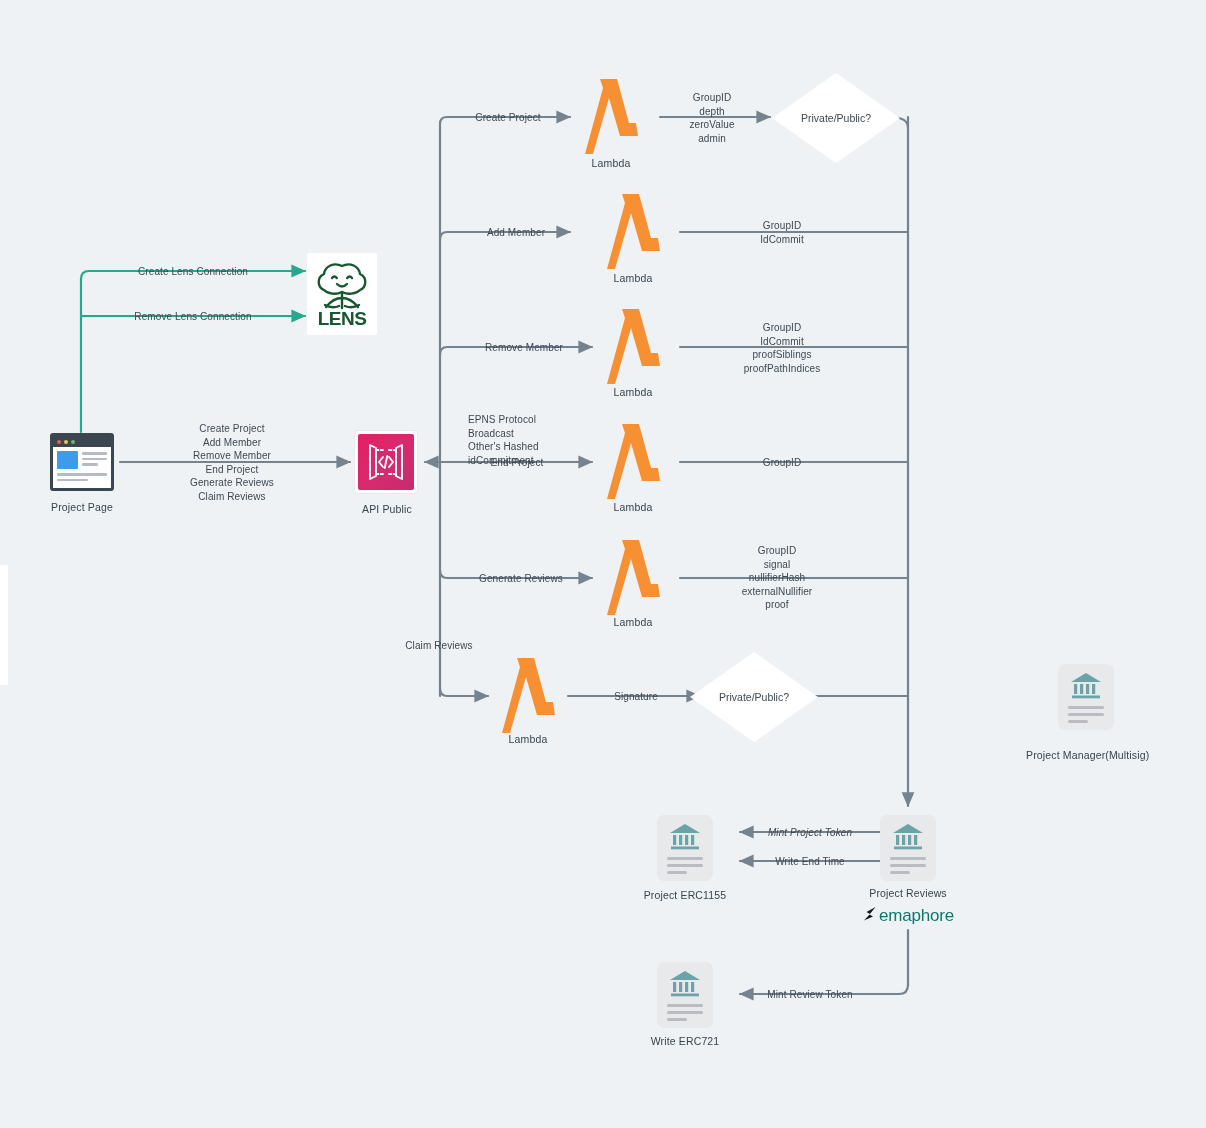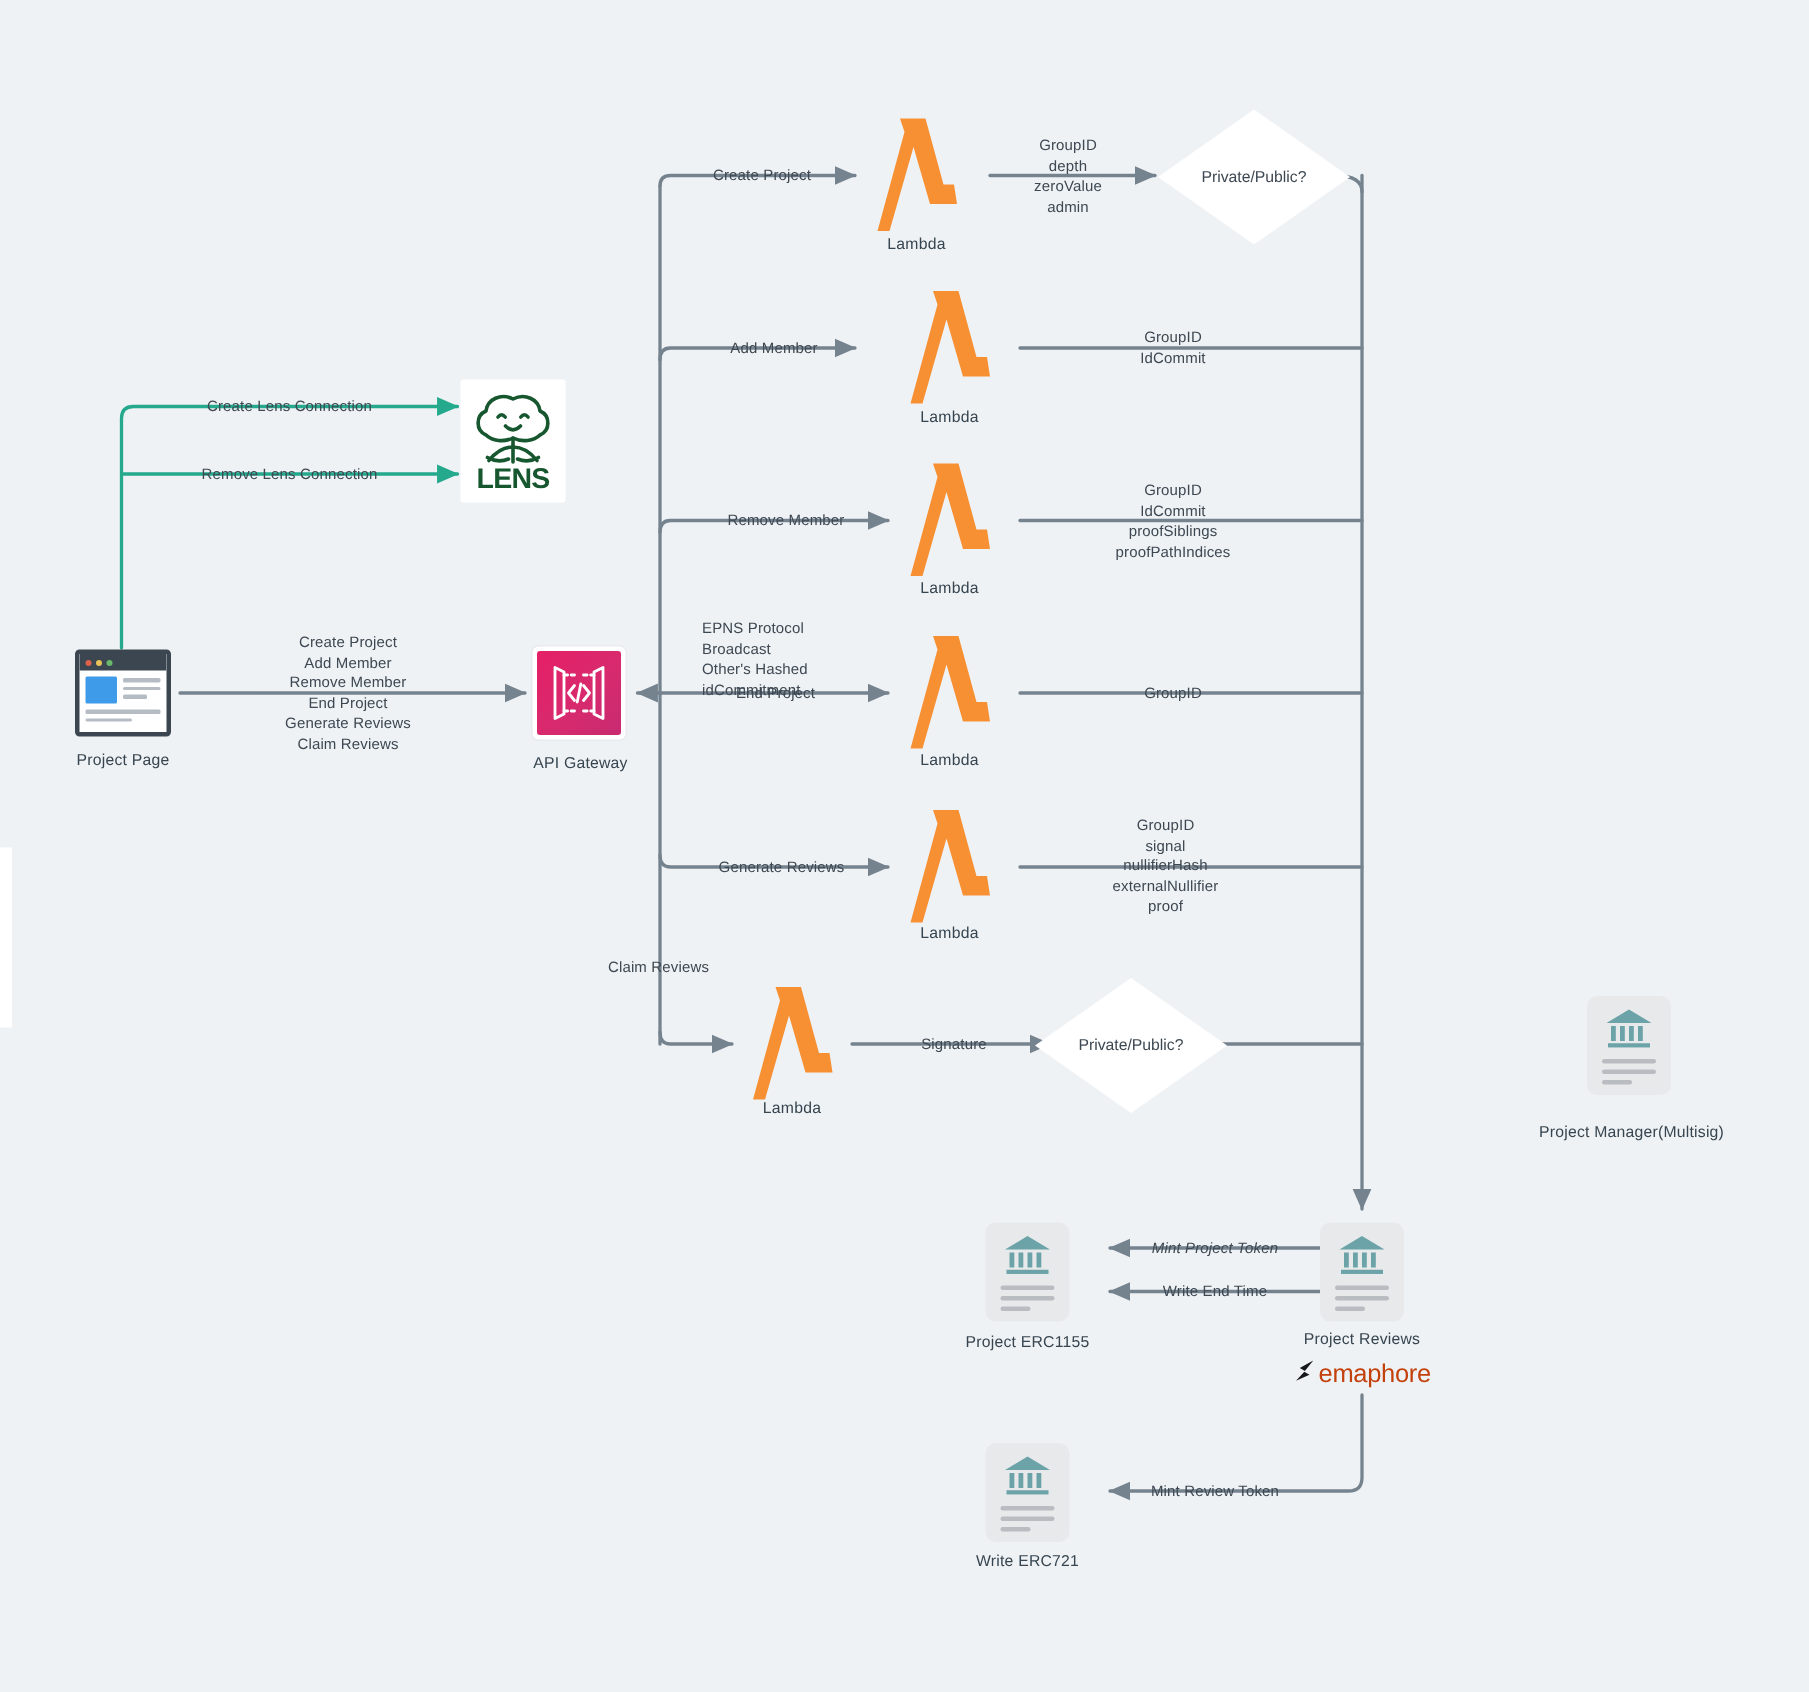--- a/index.html
+++ b/index.html
@@ -59,21 +59,21 @@
   .contract .clines{width:36px;margin-top:6px;display:flex;flex-direction:column;gap:4px;}
   .contract .cl{height:3px;background:#b9bcc0;border-radius:1.5px;}
   .contract .cl.short{width:55%;}
   
   .diamond{position:absolute;display:flex;align-items:center;justify-content:center;}
   .diamond .dshape{position:absolute;left:0;top:0;width:100%;height:100%;background:#fff;
     clip-path:polygon(50% 0,100% 50%,50% 100%,0 50%);}
   .diamond .dtext{position:relative;font-size:10.5px;color:#3d4852;white-space:nowrap;}
   
   .semaphore{position:absolute;display:flex;align-items:center;gap:0px;}
-  .semaphore .sname{font-size:17px;color:#c2410c;letter-spacing:-.2px;}
+  .semaphore .sname{font-size:17px;color:#0f766e;letter-spacing:-.2px;}
   .leftstrip{position:absolute;background:#fff;}
 </style>
 </head>
 <body>
 
 <div id="stage">
 
   <div class="leftstrip" style="left:0;top:565px;width:8px;height:120px;"></div>
 
   <svg class="wires" viewBox="0 0 1206 1128">
@@ -180,21 +180,21 @@
             <path d="M12,7 L19,7 M25,7 L32,7" stroke-dasharray="2.4 2.4"></path>
             <path d="M12,31 L19,31 M25,31 L32,31" stroke-dasharray="2.4 2.4"></path>
             <path d="M19,14 L15,19 L19,24"></path>
             <path d="M25,14 L29,19 L25,24"></path>
             <path d="M23.2,13 L20.8,25"></path>
           </g>
         </svg>
       </div>
     </div>
   </div>
-  <div class="caption" style="left:327px;top:503px;width:120px;">API Gateway</div>
+  <div class="caption" style="left:327px;top:503px;width:120px;">API Public</div>
 
   <div class="node" style="left:576px;top:76px;">
     <svg width="70" height="82" viewBox="0 0 70 82">
       <path d="M9,78 L27,12 L24,3 L41,3 L53,47 L60,47 L62,60 L44,60 L33,22 L17,78 Z" fill="#f79033"></path>
     </svg>
   </div>
   <div class="caption" style="left:551px;top:157px;width:120px;">Lambda</div>
 
   <div class="node" style="left:598px;top:191px;">
     <svg width="70" height="82" viewBox="0 0 70 82">

